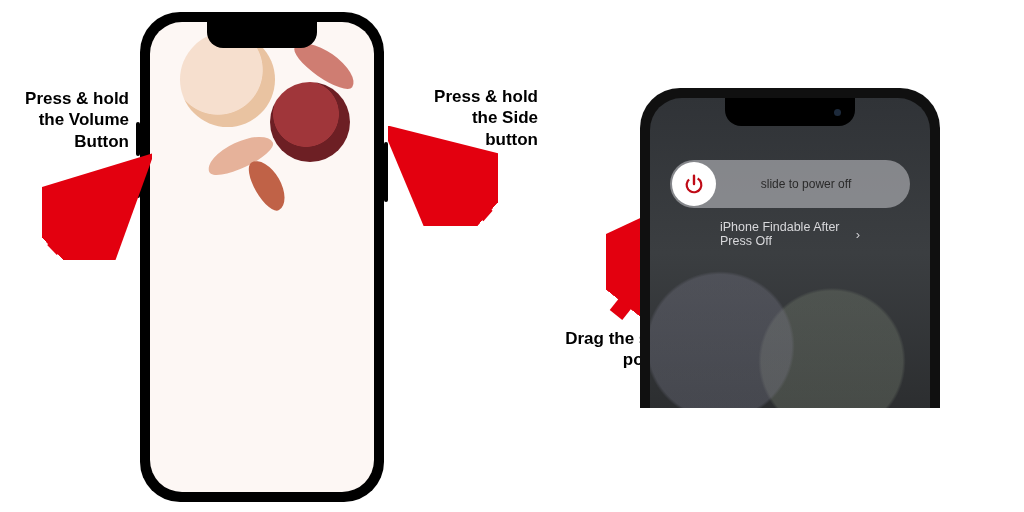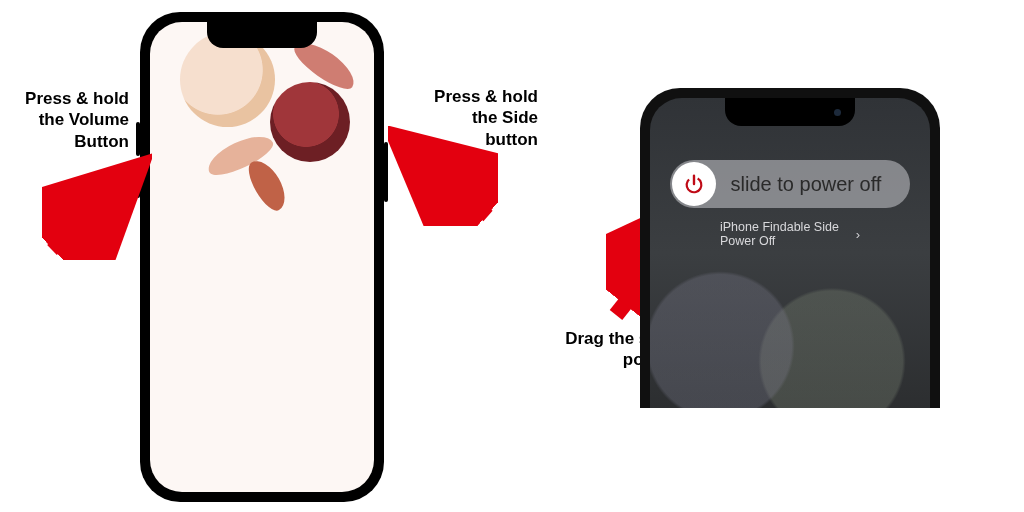--- a/index.html
+++ b/index.html
@@ -127,21 +127,21 @@
     width: 44px; height: 44px; margin: 2px;
     background: #ffffff;
     border-radius: 50%;
     display: flex; align-items: center; justify-content: center;
   }
   .power-knob svg { width: 22px; height: 22px; }
   .power-label {
     flex: 1;
     text-align: center;
     color: #2a2a2a;
-    font-size: 20px;
+    font-size: 12px;
     padding-right: 16px;
   }
 
   .findable {
     position: absolute;
     top: 122px;
     left: 50%;
     transform: translateX(-50%);
     color: #d8d8dc;
     font-size: 12.5px;
@@ -220,17 +220,17 @@
       <div class="power-knob">
         <svg viewBox="0 0 24 24">
           <circle cx="12" cy="13" r="8" fill="none" stroke="#e3000f" stroke-width="2.4" stroke-dasharray="40 10" transform="rotate(-60 12 13)"></circle>
           <line x1="12" y1="3" x2="12" y2="12" stroke="#e3000f" stroke-width="2.6" stroke-linecap="round"></line>
         </svg>
       </div>
       <span class="power-label">slide to power off</span>
     </div>
 
     <div class="findable">
-      <span>iPhone Findable Side Power Off</span>
+      <span>iPhone Findable After Press Off</span>
       <span class="chevron">›</span>
     </div>
   </div>
 </div>
 
 </body></html>

